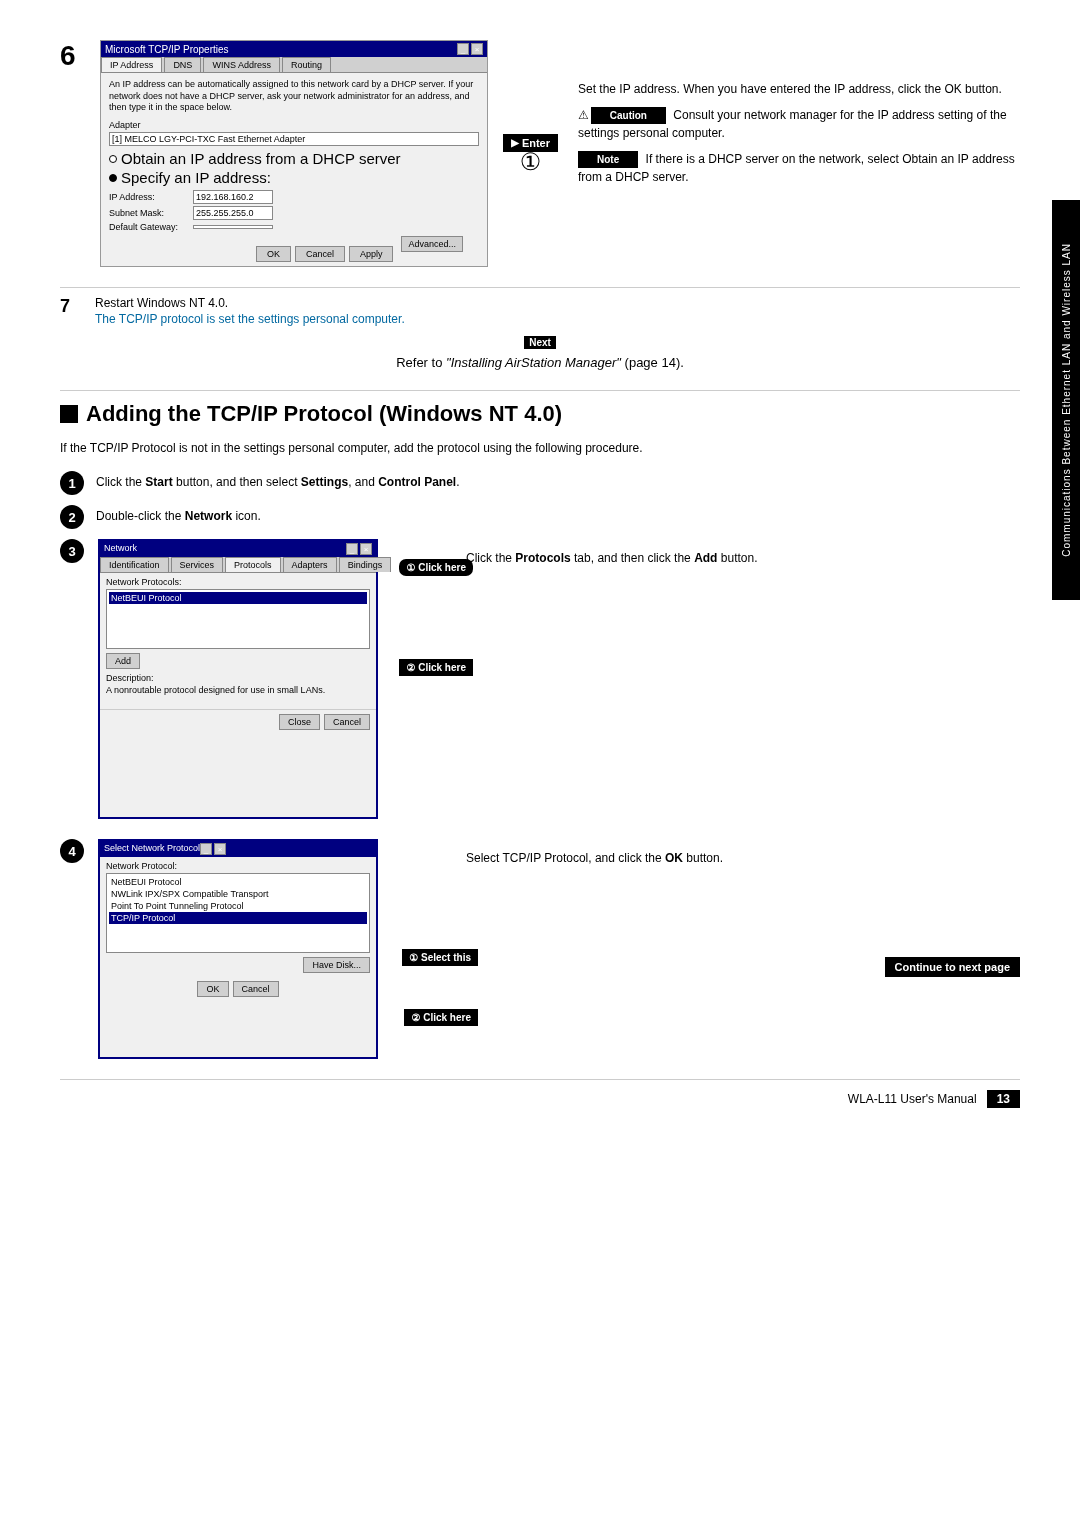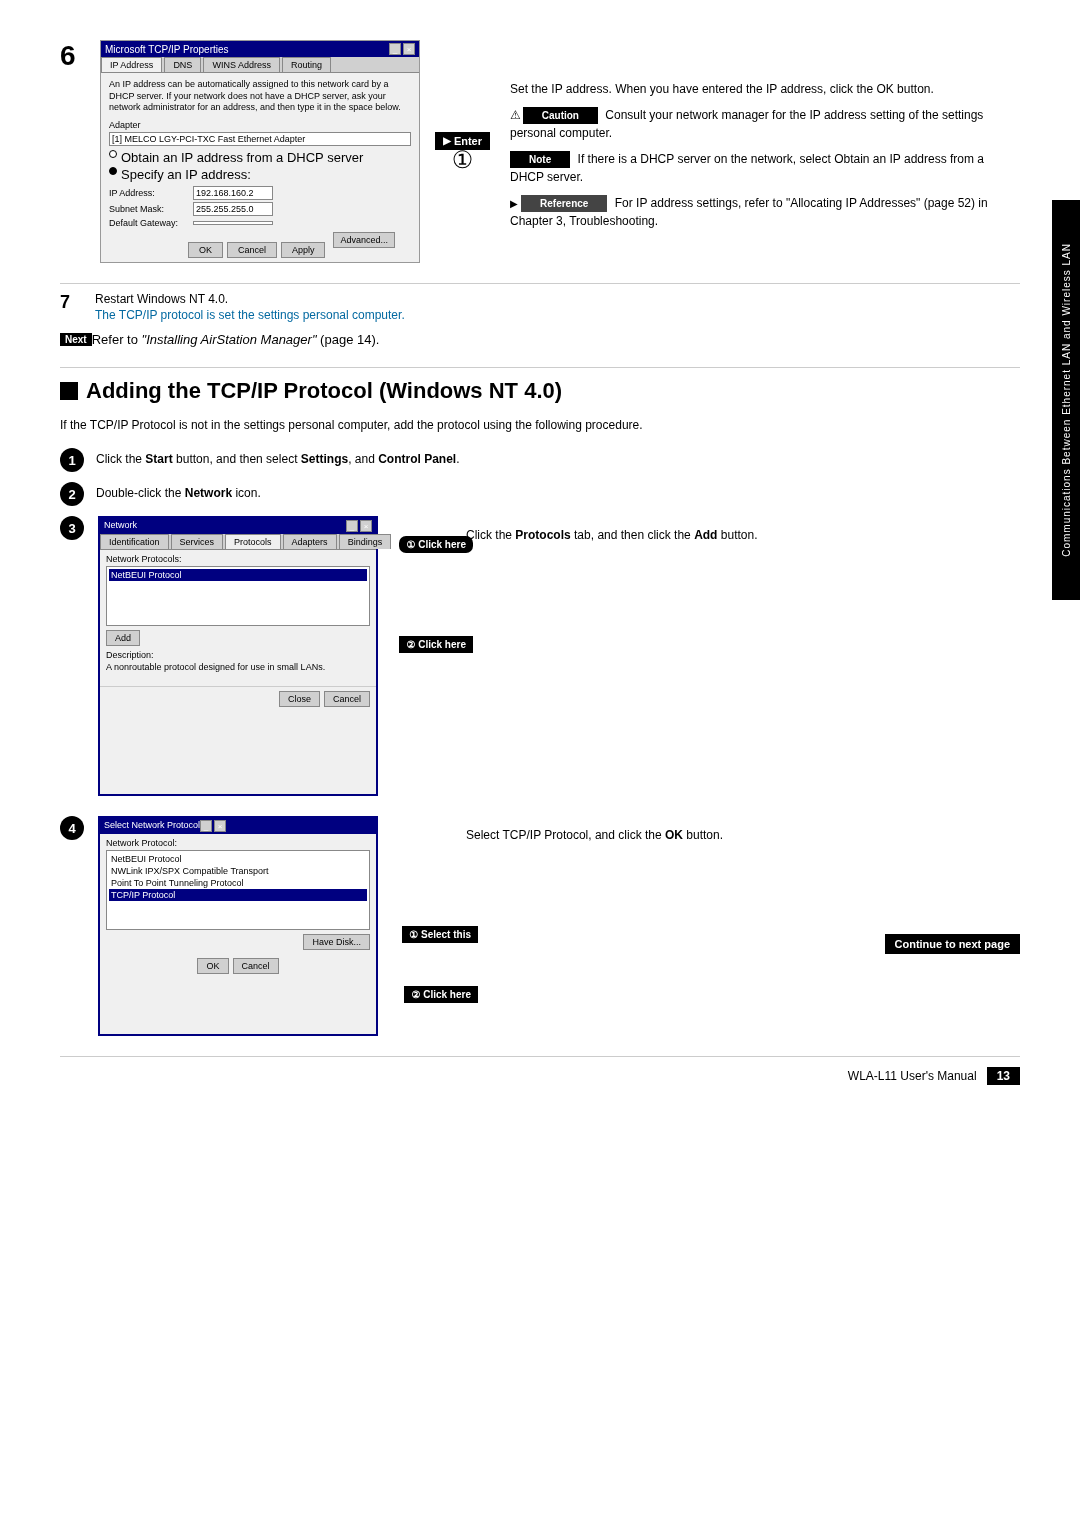--- a/index.html
+++ b/index.html
@@ -49,21 +49,21 @@
       margin-bottom: 20px;
     }
     .step-number-large {
       font-size: 28px;
       font-weight: bold;
       min-width: 30px;
     }
     .dialog-screenshot {
       border: 1px solid #999;
       background: #f0f0f0;
-      width: 320px;
+      width: 388px;
       min-height: 220px;
       flex-shrink: 0;
       position: relative;
       font-size: 10px;
     }
     .dialog-titlebar {
       background: #000080;
       color: #fff;
       padding: 2px 4px;
       font-size: 10px;
@@ -120,23 +120,23 @@
       border: 1px solid #888;
       font-size: 9px;
       padding: 1px 2px;
       margin-bottom: 4px;
     }
     .dialog-radio-group {
       margin-bottom: 4px;
     }
     .dialog-radio {
       display: flex;
-      align-items: flex-start;
+      align-items: center;
       gap: 4px;
-      font-size: 13px;
+      font-size: 15px;
       margin-bottom: 2px;
     }
     .radio-circle {
       width: 8px;
       height: 8px;
       border-radius: 50%;
       border: 1px solid #000;
       background: #fff;
       display: inline-block;
     }
@@ -245,22 +245,23 @@
     }
     .step7-content p {
       font-size: 12px;
       margin-bottom: 2px;
     }
 
     
     .next-ref {
       display: flex;
       align-items: center;
-      gap: 0;
+      gap: 6px;
       margin: 8px 0 20px 0;
+      flex-direction: column;
     }
     .next-badge {
       background: #000;
       color: #fff;
       padding: 1px 5px;
       font-size: 10px;
       font-weight: bold;
     }
 
     
@@ -566,25 +567,20 @@
         <span style="display:inline-flex;align-items:center;gap:2px;">
           <span style="font-size:12px;">⚠</span>
           <span class="badge badge-caution">Caution</span>
         </span>
         <span>Consult your network manager for the IP address setting of the settings personal computer.</span>
       </p>
       <p>
         <span class="badge badge-note">Note</span>
         <span>If there is a DHCP server on the network, select Obtain an IP address from a DHCP server.</span>
       </p>
-      <p>
-        <span style="color:#000;font-size:10px;">▶</span>
-        <span class="badge badge-reference">Reference</span>
-        <span>For IP address settings, refer to "Allocating IP Addresses" (page 52) in Chapter 3, Troubleshooting.</span>
-      </p>
     </div>
   </div>
 
   <hr class="divider">
 
   <div class="step7-container">
     <div class="step-num-bold">7</div>
     <div class="step7-content">
       <p><span>Restart Windows NT 4.0.</span></p>
       <p style="font-size:12px;color:#0369a1;">The TCP/IP protocol is set the settings personal computer.</p>

